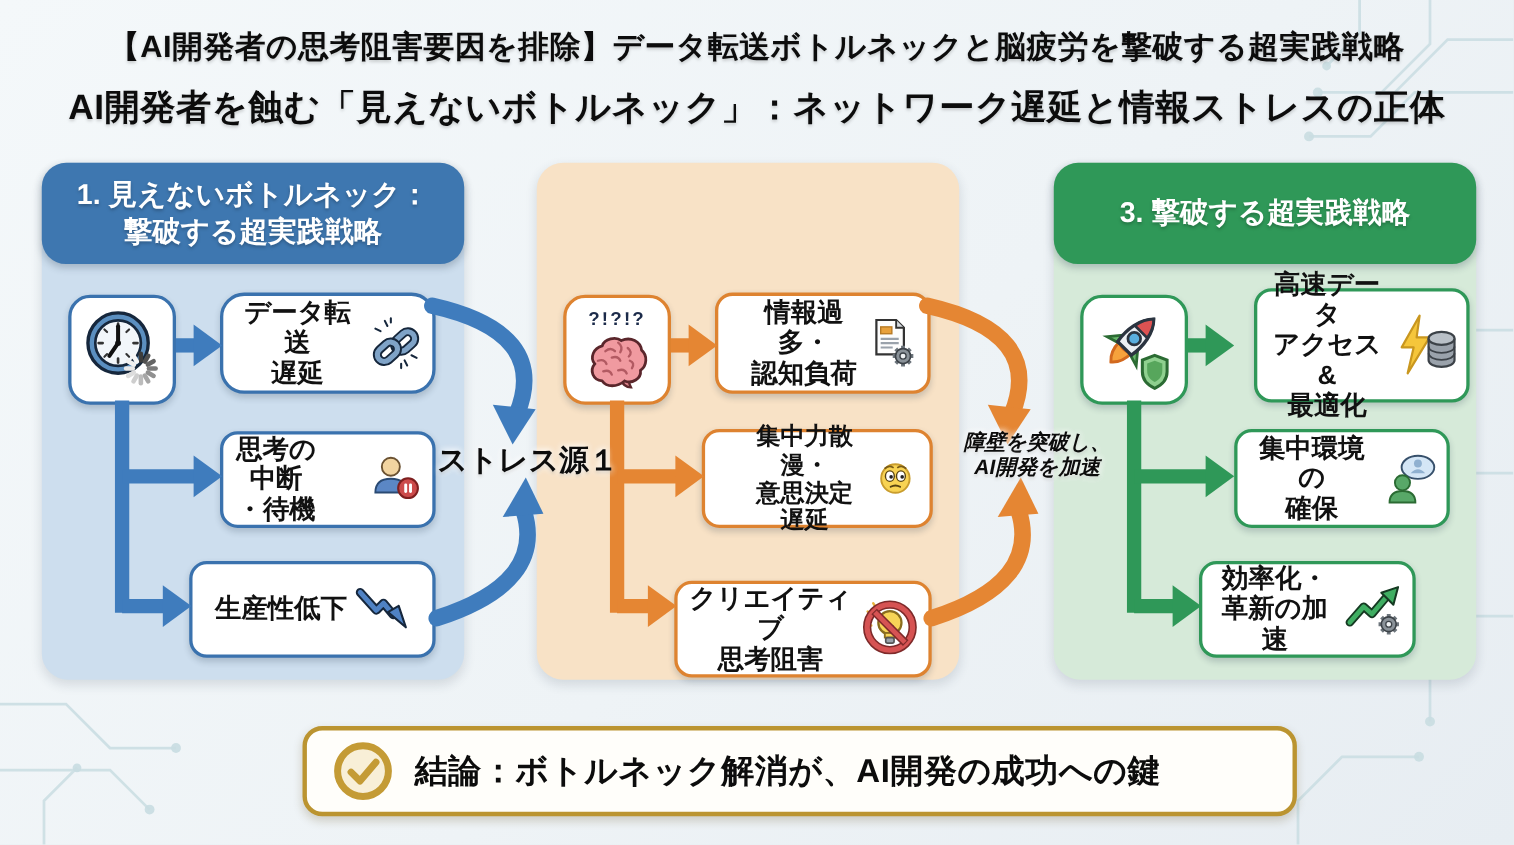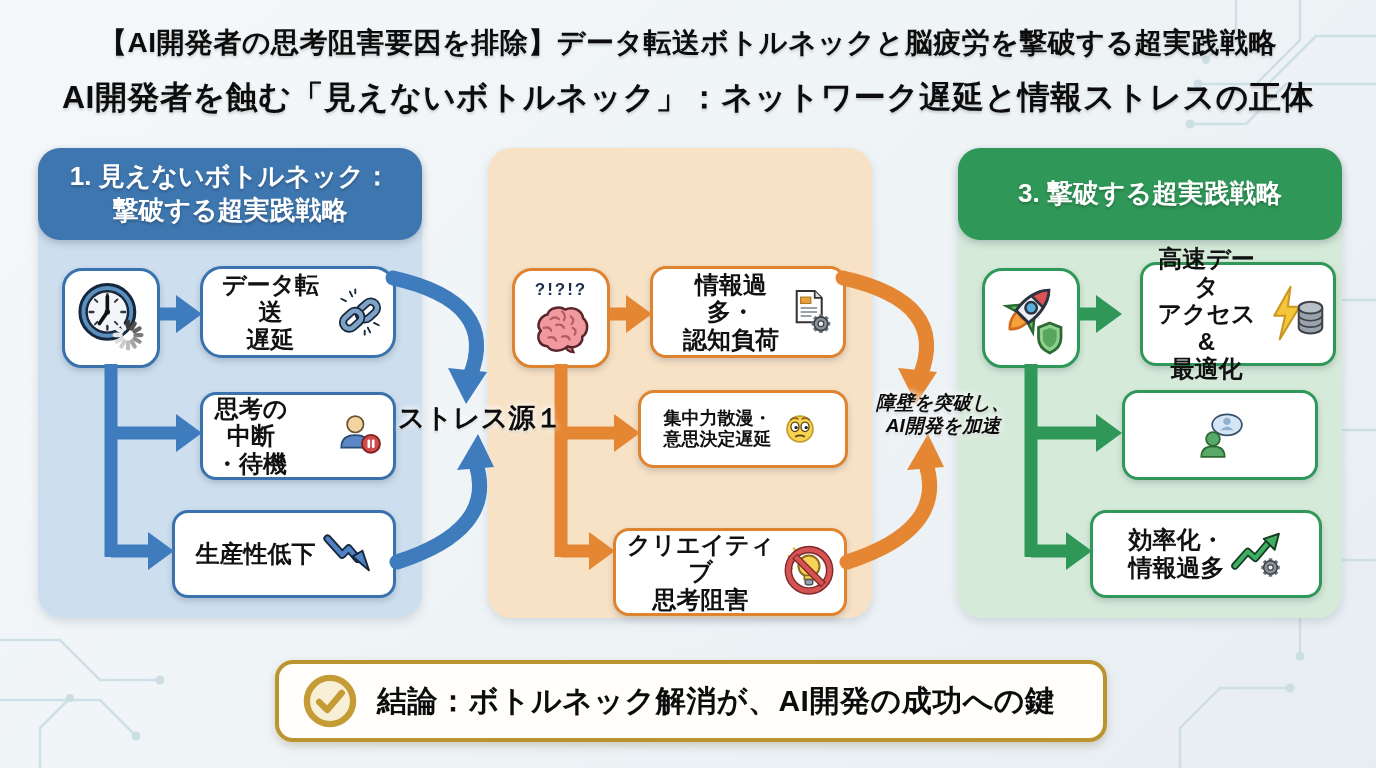--- a/index.html
+++ b/index.html
@@ -33,21 +33,21 @@
   .orange .box{border-color:#de8330;}
   .green .box{border-color:#2f9858;}
   .icon-box{border-radius:20px;flex-direction:column;gap:0;}
   .box svg{flex:0 0 auto;}
   .qmarks{font-size:17px;font-weight:bold;color:#1c2b4a;letter-spacing:2px;line-height:1;}
   .connectors{position:absolute;left:0;top:0;z-index:2;}
   .gap-label{position:absolute;z-index:6;font-weight:bold;color:#0c0c0c;text-align:center;
       text-shadow:0 0 7px rgba(255,255,255,.95),0 0 7px rgba(255,255,255,.9),0 2px 3px rgba(0,0,0,.2);}
   #stress-label{left:396px;top:400px;width:168px;font-size:27px;}
   #breakthrough-label{left:850px;top:392px;width:186px;font-size:19px;line-height:1.2;font-style:italic;}
-  .conclusion{position:absolute;left:275px;top:660px;width:832px;height:82px;background:#fffefa;
+  .conclusion{position:absolute;left:275px;top:660px;width:904px;height:82px;background:#fffefa;
       border:4.5px solid #bb9430;border-radius:18px;display:flex;align-items:center;
       padding:0 0 0 22px;box-sizing:border-box;gap:18px;z-index:5;
       box-shadow:0 4px 9px rgba(90,70,20,.22);}
   .conclusion-text{font-size:30px;font-weight:bold;color:#0c0c0c;letter-spacing:.5px;}
 </style>
 </head>
 <body>
 
 <div class="stage">
 
@@ -226,21 +226,21 @@
         <path d="M38 5 v9 h9" fill="#d8dde2" stroke="#333" stroke-width="2.2"></path>
         <rect x="20" y="13" width="13" height="8" fill="#e8a13c" stroke="#b77a24" stroke-width="1.6"></rect>
         <path d="M20 27 h21 M20 32 h21 M20 37 h14" stroke="#9aa2ab" stroke-width="2.6"></path>
         <g transform="translate(46,47)">
           <path d="M-12 0 H12 M0 -12 V12 M-8.5 -8.5 L8.5 8.5 M-8.5 8.5 L8.5 -8.5" stroke="#6d757c" stroke-width="4.6"></path>
           <circle r="8.8" fill="#8a9299" stroke="#3c4248" stroke-width="2"></circle>
           <circle r="3.6" fill="#eef1f3" stroke="#3c4248" stroke-width="1.6"></circle>
         </g>
       </svg>
     </div>
-    <div class="box" style="left:150px;top:242px;width:210px;height:78px;font-size:18px;">
+    <div class="box" style="left:150px;top:242px;width:210px;height:90px;font-size:22px;padding-left:36px;">
       <div>
         <div>集中力散漫・</div>
           <div>意思決定遅延</div>
       </div>
       <svg width="46" height="46" viewBox="0 0 64 64">
         <circle cx="32" cy="32" r="18" fill="#f8d353" stroke="#c99d2e" stroke-width="2.4"></circle>
         <path d="M19 19 q5 -4 10 -1 M35 18 q5 -3 10 1" stroke="#7a5c18" stroke-width="2.2" fill="none" stroke-linecap="round"></path>
         <ellipse cx="25" cy="29" rx="5.6" ry="6.6" fill="#fff" stroke="#574312" stroke-width="1.8"></ellipse>
         <ellipse cx="39" cy="29" rx="5.6" ry="6.6" fill="#fff" stroke="#574312" stroke-width="1.8"></ellipse>
         <circle cx="26.6" cy="30" r="2.3" fill="#222"></circle>
@@ -299,32 +299,36 @@
       <svg width="58" height="58" viewBox="0 0 64 64">
         <polygon points="26,2 8,34 20,34 14,60 36,24 23,24" fill="#f5c63b" stroke="#c9971f" stroke-width="2.2" stroke-linejoin="round"></polygon>
         <g transform="translate(48,36)">
           <path d="M-13 -11 v22 a13 6.5 0 0 0 26 0 v-22" fill="#9aa2ab" stroke="#3c4248" stroke-width="2.2"></path>
           <ellipse cx="0" cy="-11" rx="13" ry="6.5" fill="#b9c0c7" stroke="#3c4248" stroke-width="2.2"></ellipse>
           <path d="M-13 -3 a13 6.5 0 0 0 26 0 M-13 4 a13 6.5 0 0 0 26 0" fill="none" stroke="#3c4248" stroke-width="1.8"></path>
         </g>
       </svg>
     </div>
     <div class="box" style="left:164px;top:242px;width:196px;height:90px;">
+      <div>
+        <div>集中環境の</div>
+          <div>確保</div>
+      </div>
       <svg width="50" height="50" viewBox="0 0 64 64">
         <ellipse cx="41" cy="19" rx="19" ry="13.5" fill="#d4e6f6" stroke="#37506b" stroke-width="2.2"></ellipse>
         <circle cx="41" cy="14.5" r="4.6" fill="#8fb0d0"></circle>
         <path d="M32.5 26 q8.5 -9.5 17 0 Z" fill="#8fb0d0"></path>
         <circle cx="23" cy="37" r="8.8" fill="#58a868" stroke="#2b6b33" stroke-width="2.2"></circle>
         <path d="M8 60 q0 -13.5 15 -13.5 q15 0 15 13.5 Z" fill="#58a868" stroke="#2b6b33" stroke-width="2.2"></path>
       </svg>
     </div>
-    <div class="box" style="left:132px;top:362px;width:232px;height:88px;">
+    <div class="box" style="left:132px;top:362px;width:197px;height:88px;">
       <div>
         <div>効率化・</div>
-          <div>情報過多</div>
+          <div>革新の加速</div>
       </div>
       <svg width="54" height="54" viewBox="0 0 64 64">
         <path d="M6 46 L21 29 L30 37 L46 18" stroke="#153a22" stroke-width="9" fill="none" stroke-linejoin="round" stroke-linecap="round"></path>
         <path d="M6 46 L21 29 L30 37 L46 18" stroke="#3fae62" stroke-width="5" fill="none" stroke-linejoin="round" stroke-linecap="round"></path>
         <polygon points="40,14 58,8 53,27" fill="#3fae62" stroke="#153a22" stroke-width="2.2" stroke-linejoin="round"></polygon>
         <g transform="translate(48,48)">
           <path d="M-11 0 H11 M0 -11 V11 M-7.8 -7.8 L7.8 7.8 M-7.8 7.8 L7.8 -7.8" stroke="#6d757c" stroke-width="4.2"></path>
           <circle r="8" fill="#8a9299" stroke="#3c4248" stroke-width="1.8"></circle>
           <circle r="3.2" fill="#eef1f3" stroke="#3c4248" stroke-width="1.4"></circle>
         </g>

